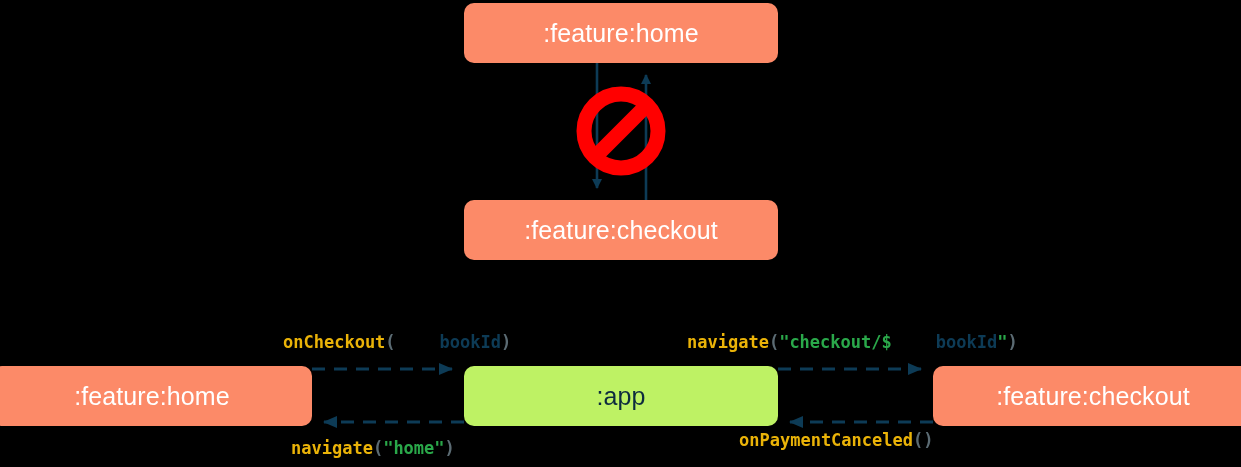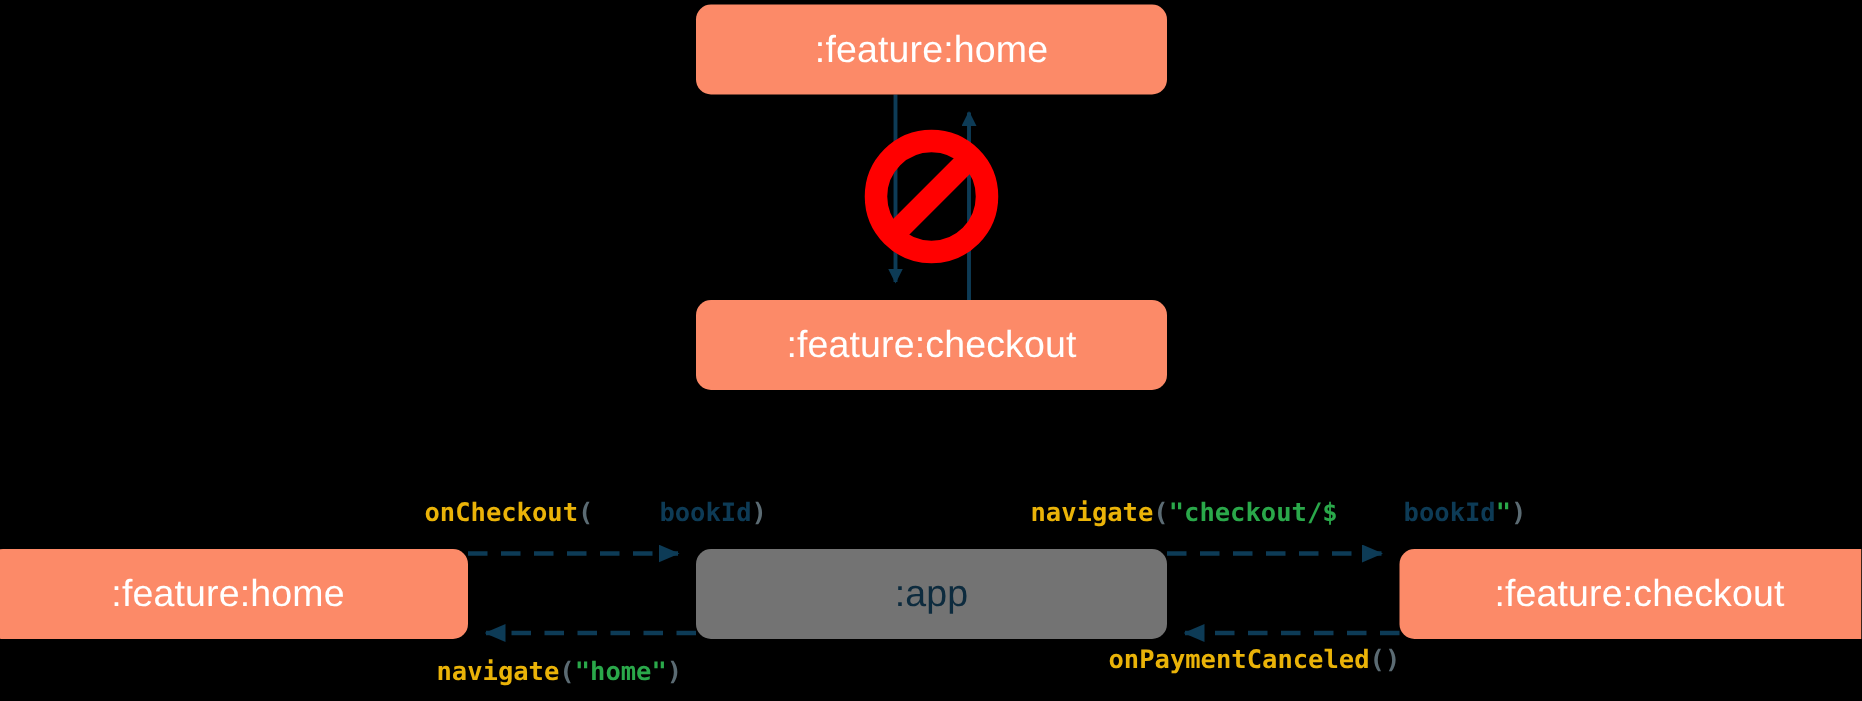--- a/index.html
+++ b/index.html
@@ -29,21 +29,21 @@
     justify-content: center;
     text-align: center;
     letter-spacing: 0.1px;
     user-select: none;
   }
   .node.feature {
     background: #fc8a68;
     color: #ffffff;
   }
   .node.app {
-    background: #737373;
+    background: #bef264;
     color: #0d2b3e;
   }
   .node .node-label {
     font-size: 25px;
     font-weight: 400;
     line-height: 1;
     white-space: nowrap;
   }
 
   

